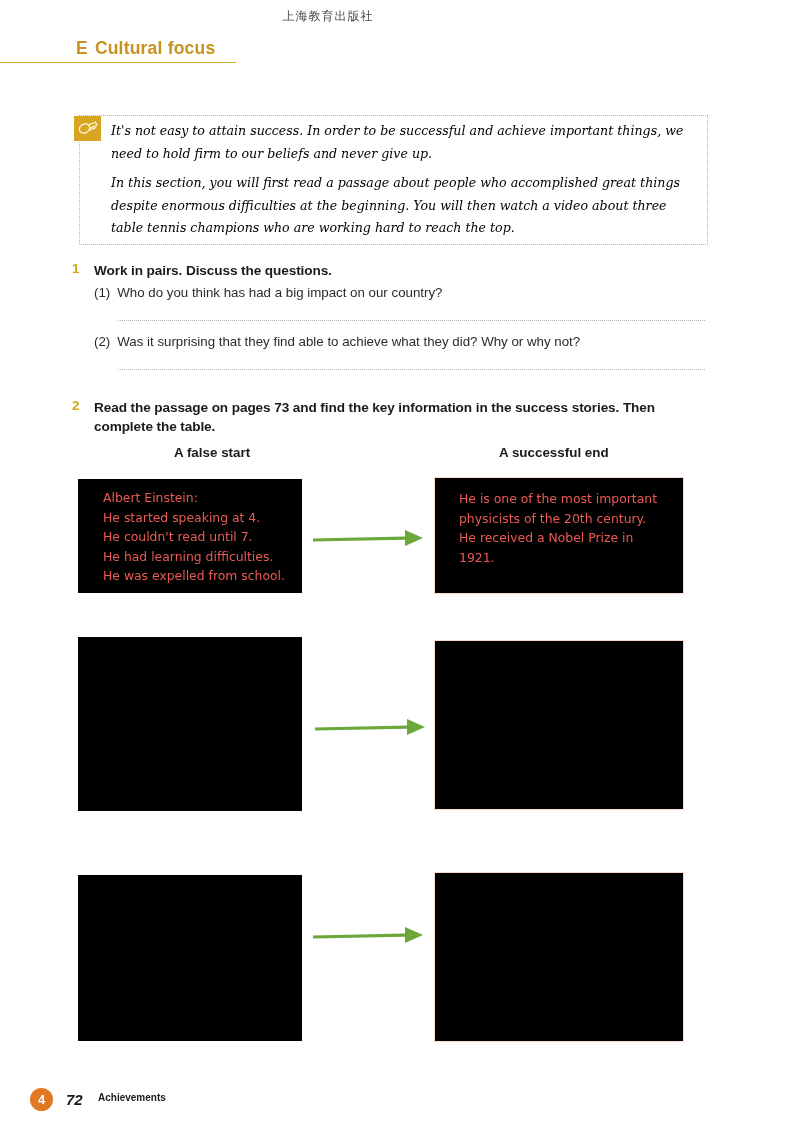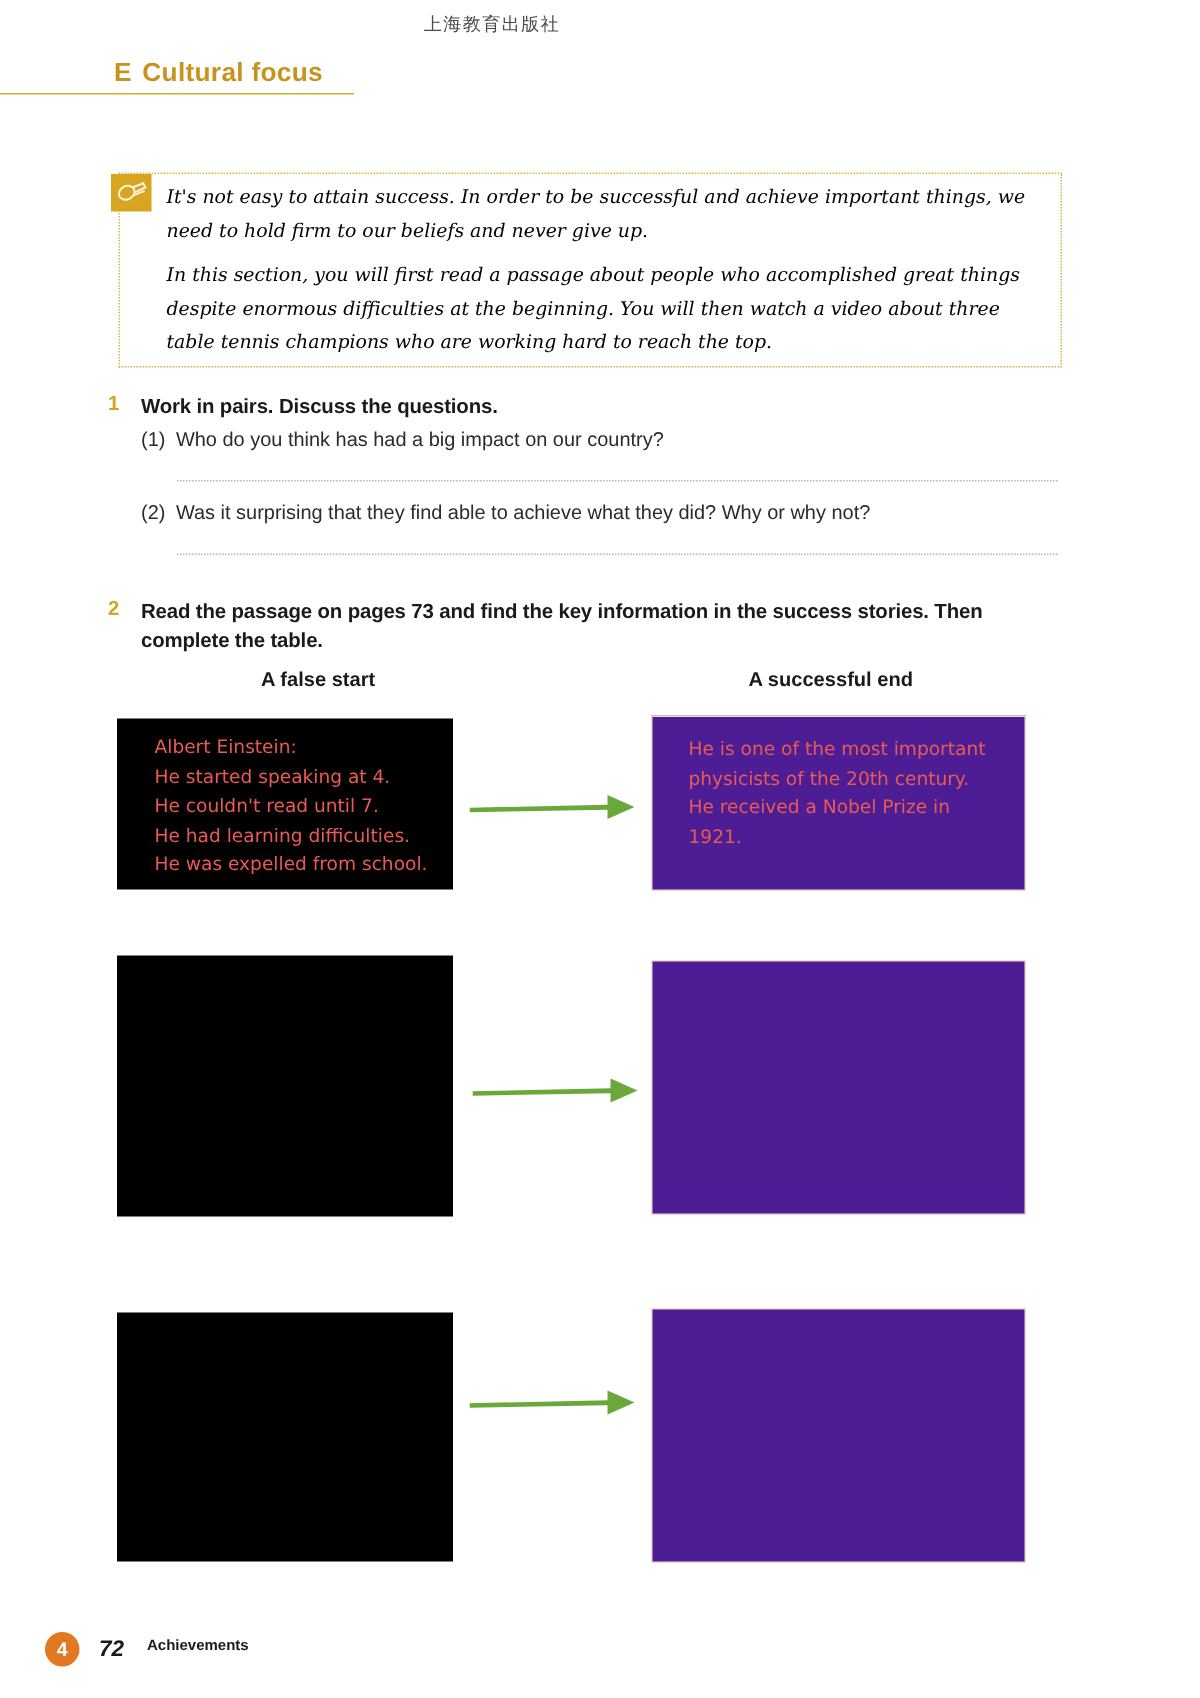--- a/index.html
+++ b/index.html
@@ -135,21 +135,21 @@
     white-space: nowrap;
   }
 
   .cell-left {
     position: absolute;
     background: #000000;
     box-sizing: border-box;
   }
   .cell-right {
     position: absolute;
-    background: #4c1d95;
+    background: #000000;
     border: 1.1px solid #f7d8cd;
     box-sizing: border-box;
   }
   .hand {
     font-family: "DejaVu Sans", sans-serif;
     font-size: 12.4px;
     line-height: 19.5px;
     color: #ea5a54;
     white-space: pre-line;
   }

